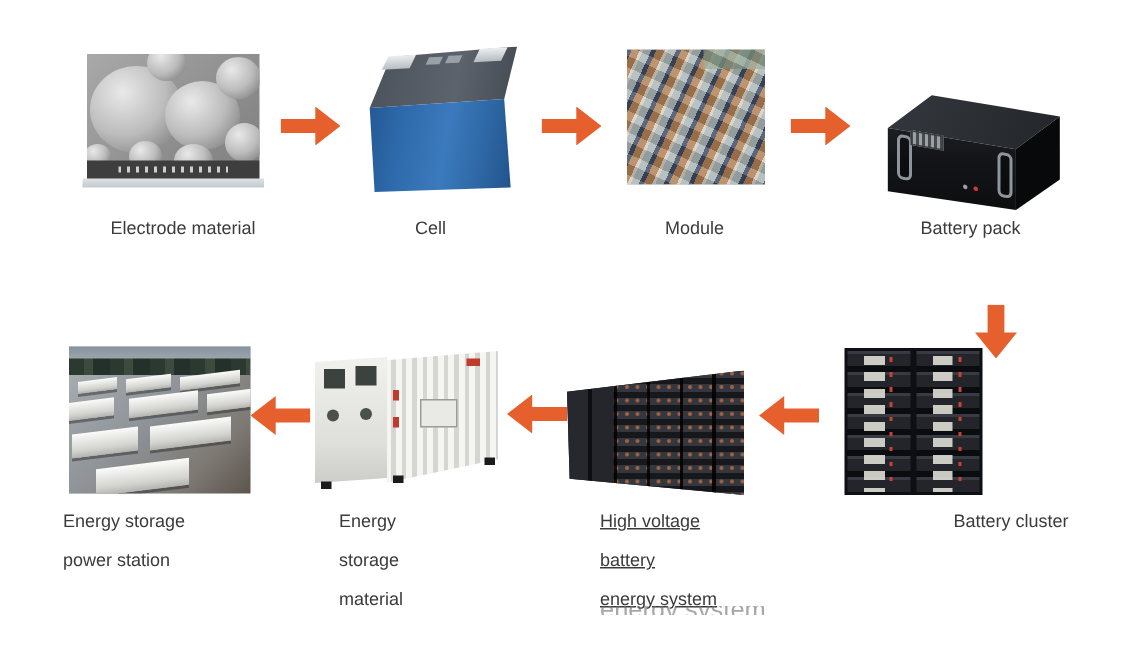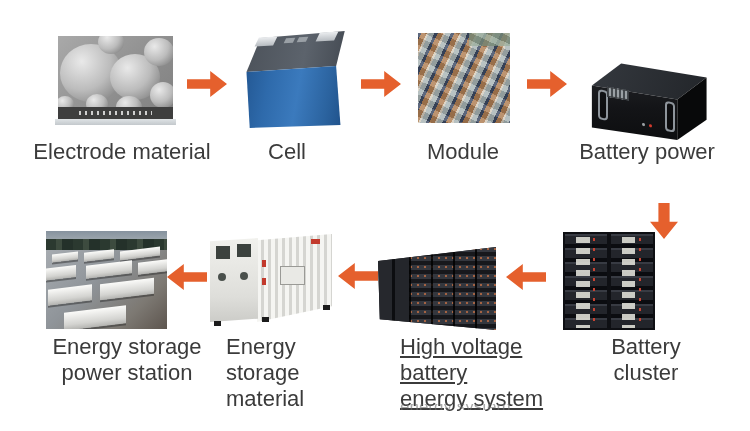--- a/index.html
+++ b/index.html
@@ -1,19 +1,19 @@
 <!DOCTYPE html>
 <html style="--arrow: #E5602D; --ink: #3B3B3B;"><head>
 <meta charset="utf-8">
 <style>
   html,body{margin:0;padding:0;background:#fff;}
   .canvas{position:relative;width:750px;height:431px;background:#fff;overflow:hidden;
           font-family:"Liberation Sans",sans-serif;color:var(--ink,#3B3B3B);}
   .abs{position:absolute;}
-  .label{font-size:22px;line-height:26px;white-space:pre-line;color:var(--ink,#3B3B3B);}
+  .label{font-size:12px;line-height:26px;white-space:pre-line;color:var(--ink,#3B3B3B);}
   .center{text-align:center;}
 
   
   .arrow{background:var(--arrow,#E5602D);}
   .arrow.right{width:40px;height:26px;clip-path:polygon(0 32%,58% 32%,58% 0,100% 50%,58% 100%,58% 68%,0 68%);}
   .arrow.left{width:40px;height:26px;clip-path:polygon(100% 32%,42% 32%,42% 0,0 50%,42% 100%,42% 68%,100% 68%);}
   .arrow.down{width:28px;height:36px;clip-path:polygon(30% 0,70% 0,70% 52%,100% 52%,50% 100%,0 52%,30% 52%);}
 
   
   .sem{left:58px;top:36px;width:115px;height:84px;overflow:hidden;
@@ -155,21 +155,21 @@
       <div class="handle" style="left:78px;top:26px;"></div>
       <div class="tblock"></div>
       <div class="dot" style="left:62px;top:52px;background:#d23b2e;"></div>
       <div class="dot" style="left:55px;top:52px;background:#9aa0a4;"></div>
     </div>
   </div>
 
   <div class="abs label center" style="left:32px;top:139px;width:180px;">Electrode material</div>
   <div class="abs label center" style="left:247px;top:139px;width:80px;">Cell</div>
   <div class="abs label center" style="left:423px;top:139px;width:80px;">Module</div>
-  <div class="abs label center" style="left:577px;top:139px;width:140px;">Battery power</div>
+  <div class="abs label center" style="left:577px;top:139px;width:140px;">Battery pack</div>
 
   <div class="abs arrow down" style="left:650px;top:203px;z-index:5;"></div>
 
   <div class="abs cluster">
     <div class="chalf" style="left:2px;"></div>
     <div class="chalf" style="right:2px;"></div>
   </div>
 
   <div class="abs arrow left" style="left:506px;top:264px;"></div>
 
@@ -210,27 +210,27 @@
     <div class="pu" style="left:38px;top:20px;width:30px;height:9px;"></div>
     <div class="pu" style="left:74px;top:18px;width:40px;height:9px;"></div>
     <div class="pu" style="left:-4px;top:36px;width:34px;height:12px;"></div>
     <div class="pu" style="left:40px;top:32px;width:46px;height:13px;"></div>
     <div class="pu" style="left:92px;top:30px;width:30px;height:12px;"></div>
     <div class="pu" style="left:2px;top:56px;width:44px;height:16px;"></div>
     <div class="pu" style="left:54px;top:50px;width:54px;height:16px;"></div>
     <div class="pu" style="left:18px;top:78px;width:62px;height:18px;"></div>
   </div>
 
-  <div class="abs label" style="left:42px;top:334px;width:170px;text-align:center;">Energy storage
+  <div class="abs label" style="left:42px;top:334px;width:170px;">Energy storage
 power station</div>
   <div class="abs label" style="left:226px;top:334px;width:140px;">Energy
 storage
 material</div>
   <div class="abs label" style="left:400px;top:334px;width:170px;text-decoration:underline;">High voltage
 battery
 energy system</div>
-  <div class="abs label center" style="left:576px;top:334px;width:140px;">Battery cluster</div>
+  <div class="abs label center" style="left:604px;top:334px;width:140px;">Battery cluster</div>
 
   <div class="abs artifact">
     <span>energy system</span>
   </div>
 
 </div>
 
 </body></html>

